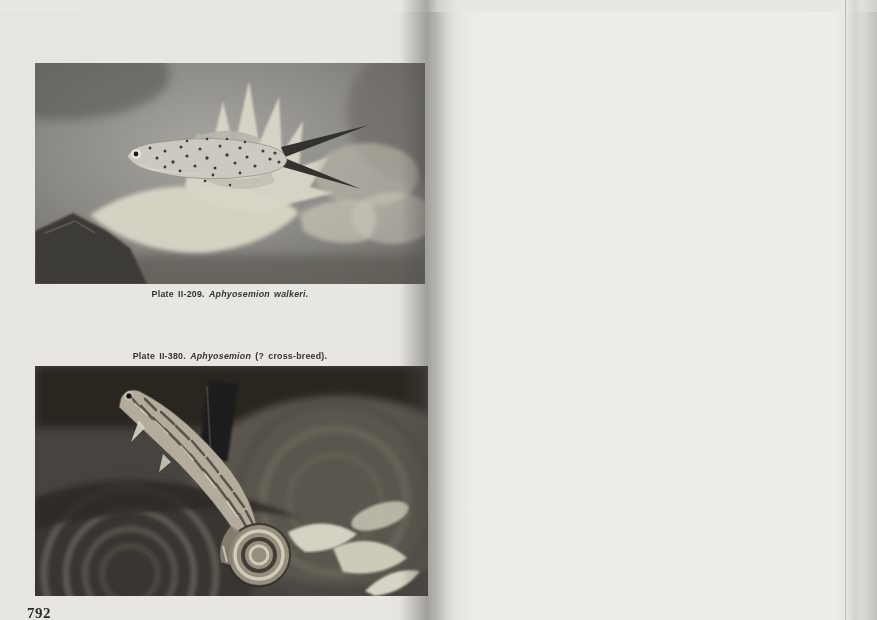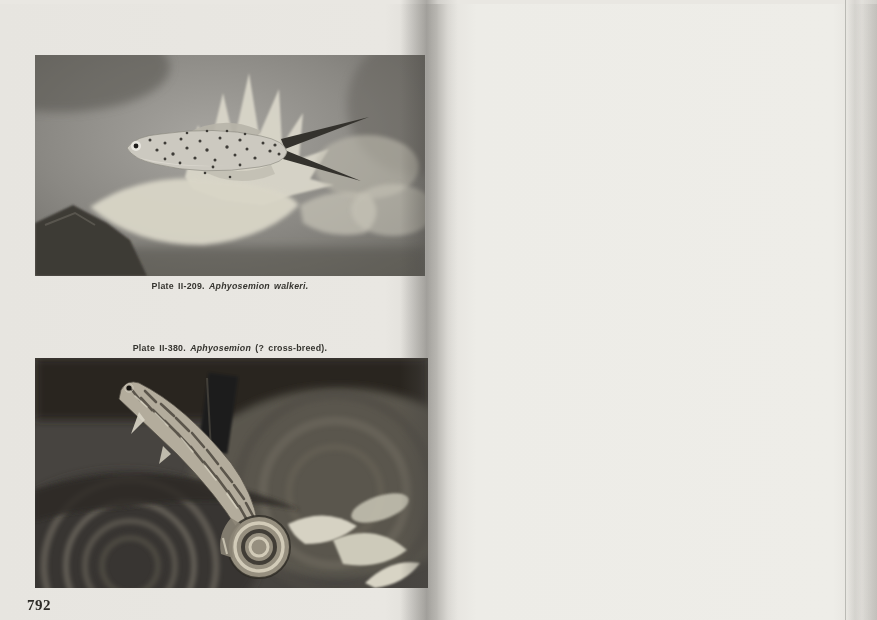--- a/index.html
+++ b/index.html
@@ -1,21 +1,21 @@
 <!DOCTYPE html>
 <html><head>
 <meta charset="utf-8">
 <style>
   html,body{margin:0;padding:0;}
   body{
     width:877px;height:620px;position:relative;overflow:hidden;
     background:#e9e7e2;
     font-family:"Liberation Serif",serif;
   }
-  .page{position:absolute;top:4px;bottom:0;}
+  .page{position:absolute;top:12px;bottom:0;}
   .page-left{left:0;width:437px;background:linear-gradient(90deg,#e7e5e0 0%,#e9e7e2 88%,#dedcd7 97%,#cfcdc8 100%);}
   .page-right{left:437px;right:0;background:linear-gradient(90deg,#cfcdc8 0%,#e5e3de 2.5%,#edece7 9%,#eeede8 90%,#e2e0db 97%,#d6d4cf 100%);}
   .gutter{position:absolute;left:400px;top:0;width:58px;height:620px;pointer-events:none;
     background:linear-gradient(90deg,rgba(75,73,69,0) 0%,rgba(75,73,69,.30) 34%,rgba(75,73,69,.40) 46%,rgba(75,73,69,.14) 66%,rgba(75,73,69,0) 100%);}
   .edge-right{position:absolute;left:845px;top:0;width:32px;height:620px;pointer-events:none;
     background:linear-gradient(90deg,rgba(110,108,104,0) 0%,rgba(110,108,104,.14) 28%,rgba(110,108,104,.06) 50%,rgba(110,108,104,.20) 100%);
     border-left:1px solid rgba(120,118,114,.25);}
   figure.photo{position:absolute;margin:0;overflow:hidden;background:#777;}
   figure.photo svg{display:block;width:100%;height:100%;}
   .photo1{left:35px;top:51px;width:390px;height:221px;}

